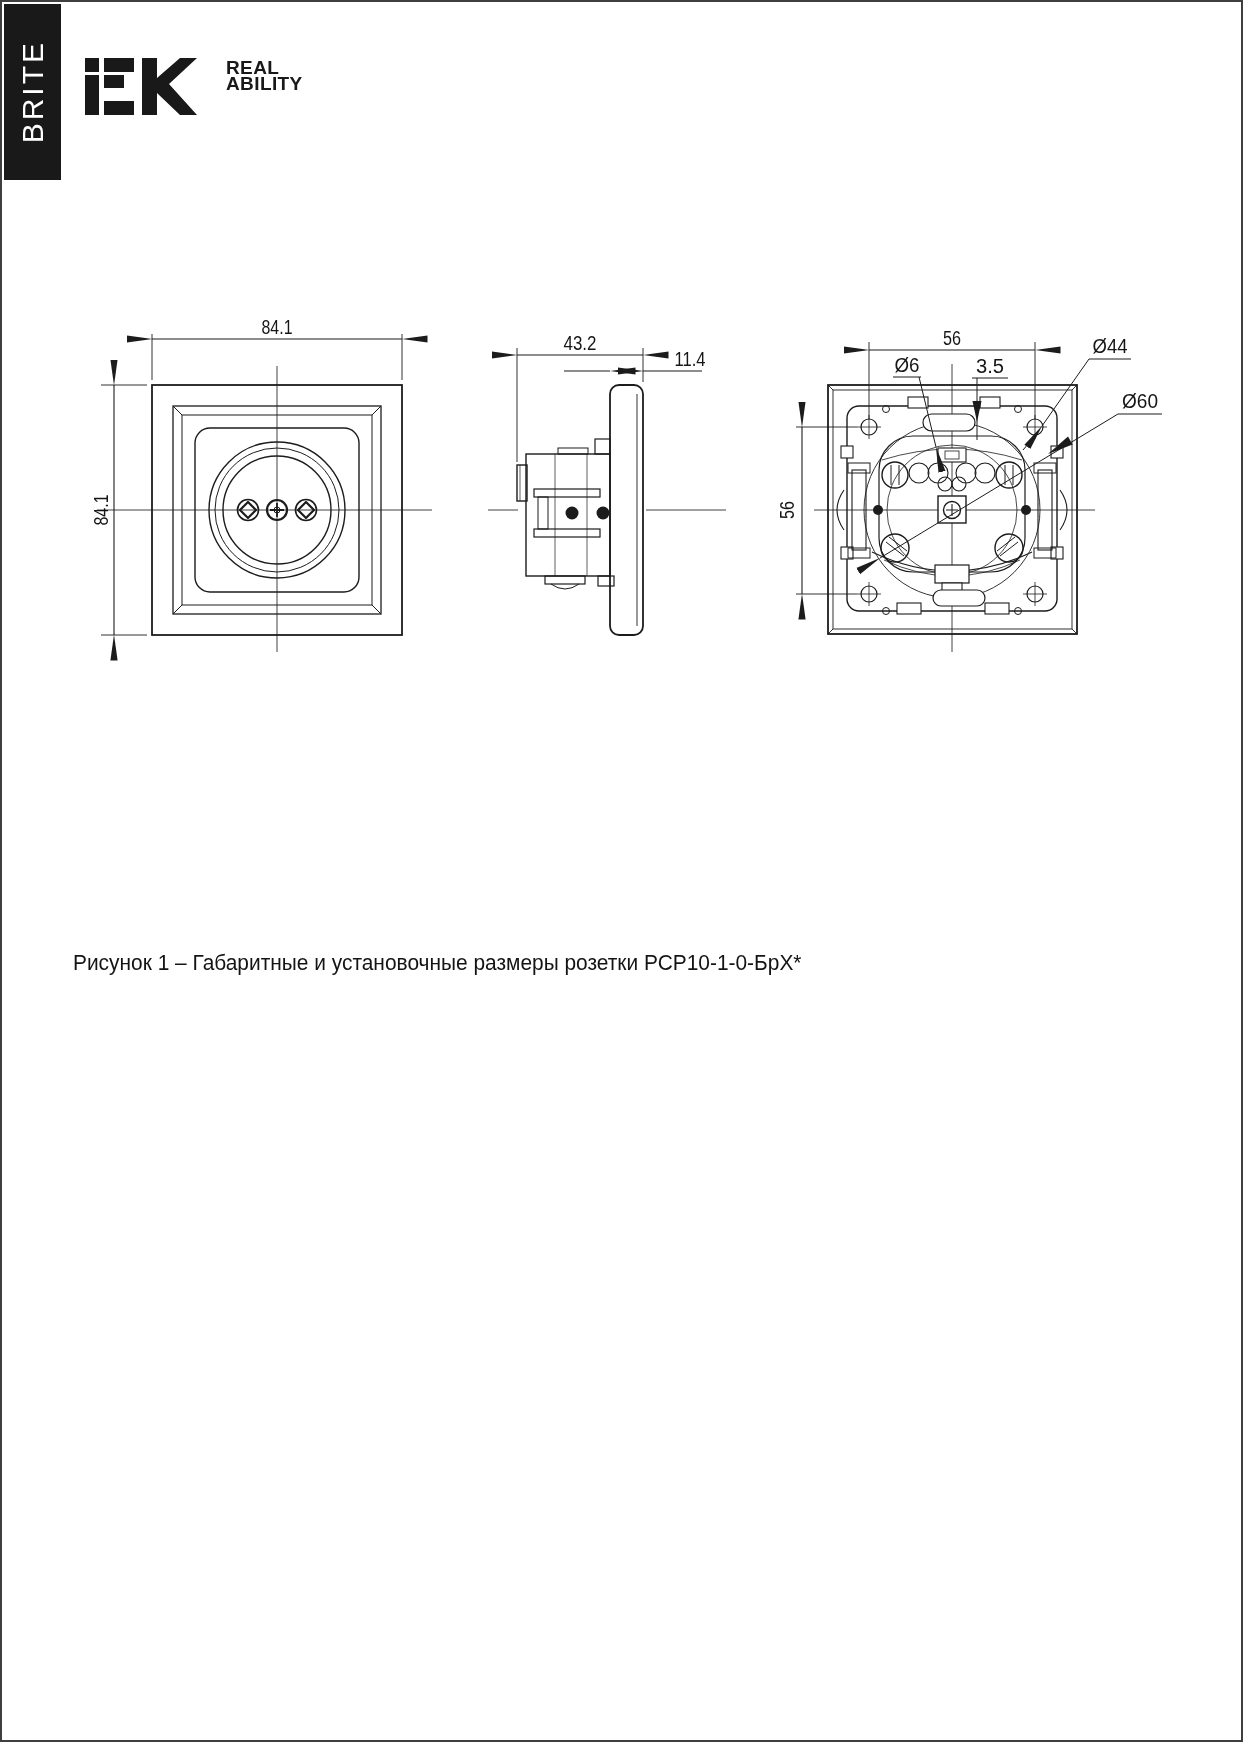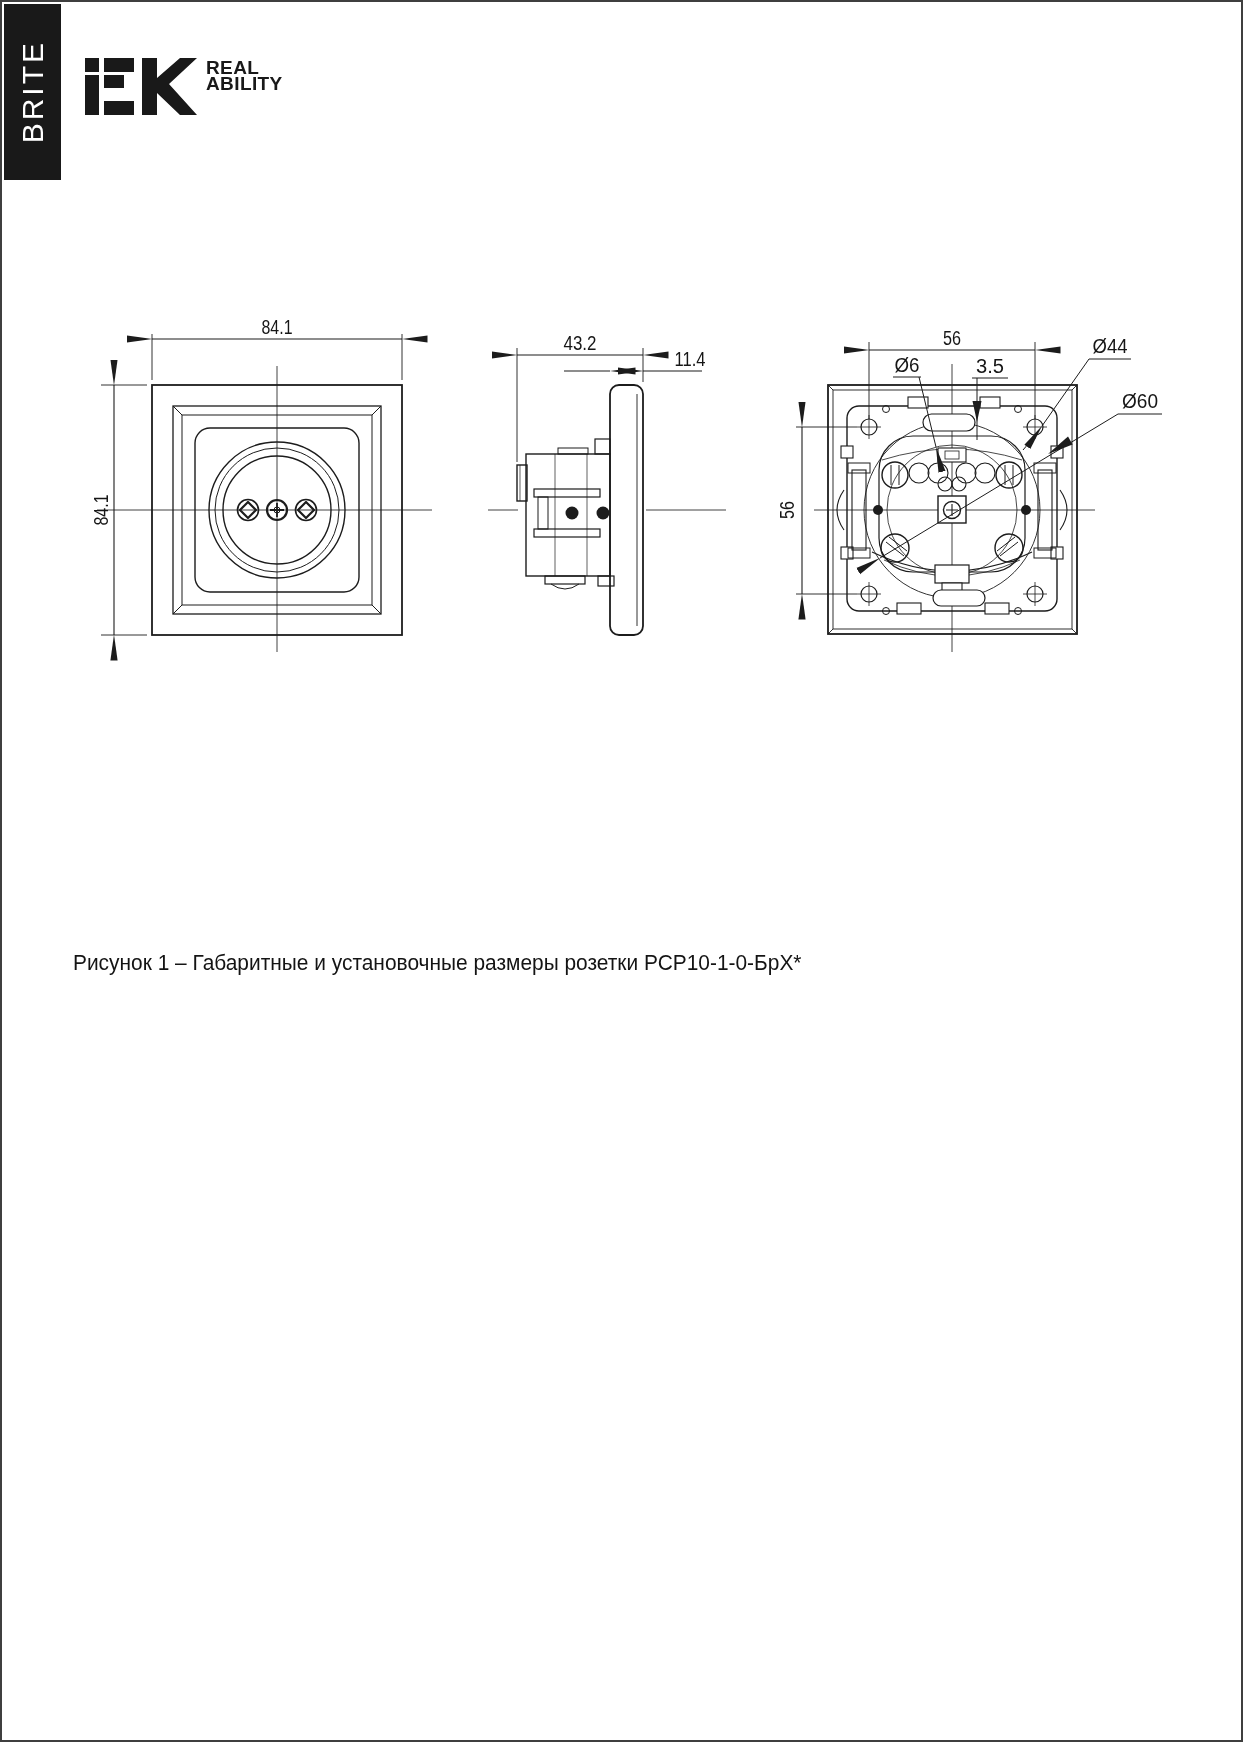--- a/index.html
+++ b/index.html
@@ -12,21 +12,21 @@
     position:absolute; left:2px; top:2px; width:57px; height:176px;
     background:#191919; display:flex; align-items:center; justify-content:center;
   }
   .brite-tab span{
     writing-mode:vertical-rl; transform:rotate(180deg);
     color:#ffffff; font-size:30px; letter-spacing:3px; font-weight:400;
   }
   .logo{ position:absolute; left:83px; top:56px; }
   .logo svg{ display:block; }
   .tagline{
-    position:absolute; left:204px; top:58px; font-weight:700; font-size:19px;
+    position:absolute; left:224px; top:58px; font-weight:700; font-size:19px;
     line-height:16px; letter-spacing:0.4px; color:#191919;
   }
   .drawing{ position:absolute; left:0; top:270px; }
   .drawing text{
     font-family:"Liberation Sans", sans-serif; font-size:20px; fill:#161616;
   }
   .caption{
     position:absolute; left:71px; top:948px; font-size:22px; color:#141414;
     transform:scaleX(0.95); transform-origin:left center; white-space:nowrap;
   }

